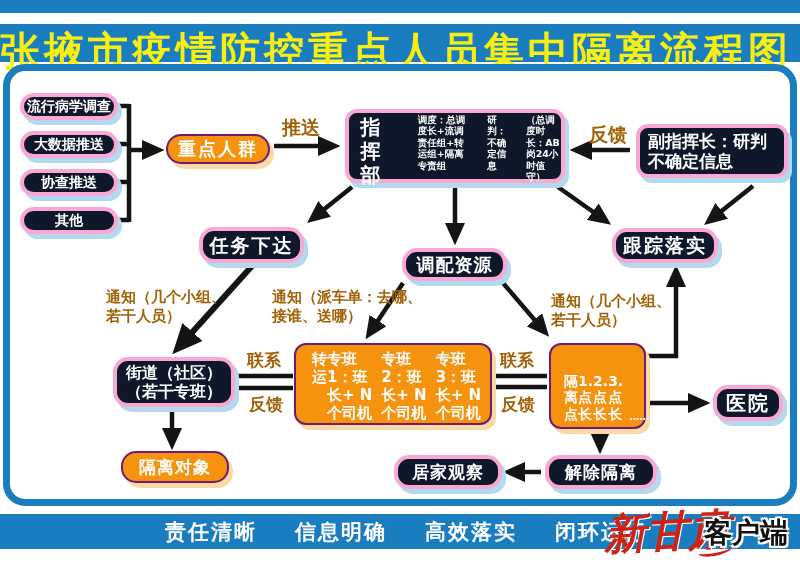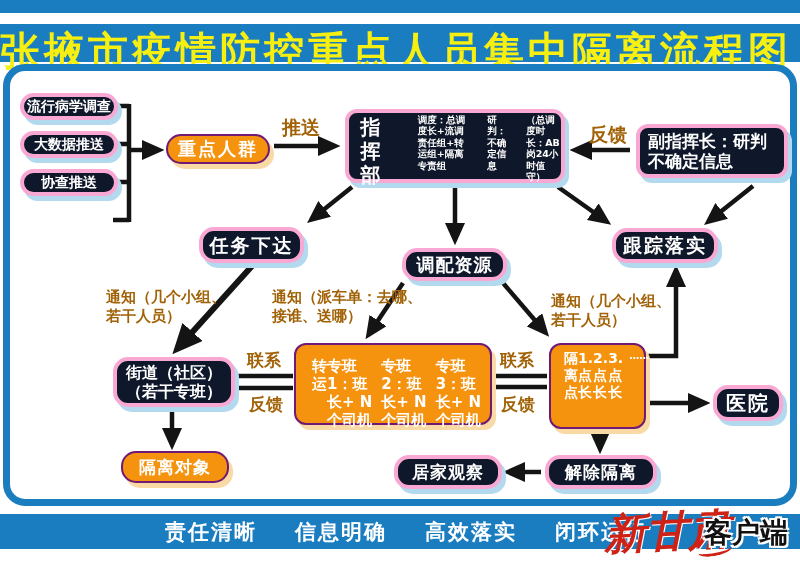--- a/index.html
+++ b/index.html
@@ -96,20 +96,23 @@
 
   <div class="node blue" style="left:20px;top:93px;width:98px;height:27px;font-size:14px;">
       <span>流行病学调查</span>
     </div>
   <div class="node blue" style="left:20px;top:131px;width:98px;height:27px;font-size:14px;">
       <span>大数据推送</span>
     </div>
   <div class="node blue" style="left:20px;top:169px;width:98px;height:27px;font-size:14px;">
       <span>协查推送</span>
     </div>
+  <div class="node blue" style="left:20px;top:207px;width:98px;height:27px;font-size:14px;">
+      <span>其他</span>
+    </div>
 
   <div class="node orange" style="left:166px;top:134px;width:104px;height:30px;font-size:18px;letter-spacing:2px;">
       <span>重点人群</span>
     </div>
 
   <div class="node blue boxy" style="left:345px;top:109px;width:220px;height:74px;">
     <div class="cmd-title">指挥部</div>
     <div class="cmd-line">调度：总调度长+流调责任组+转运组+隔离专责组</div>
     <div class="cmd-line">研判：不确定信息</div>
     <div class="cmd-line">（总调度时长：AB岗24小时值守）</div>
@@ -127,28 +130,28 @@
     </div>
   <div class="node blue" style="left:612px;top:228px;width:106px;height:35px;font-size:19px;letter-spacing:2px;">
       <span>跟踪落实</span>
     </div>
 
   <div class="node blue" style="left:113px;top:357px;width:122px;height:50px;font-size:16px;flex-direction:column;">
     <div>街道（社区）</div>
     <div>（若干专班）</div>
   </div>
 
-  <div class="node orange boxy" style="left:294px;top:343px;width:198px;height:82px;font-size:15px;padding:12px 0 0 16px;">
+  <div class="node orange boxy" style="left:294px;top:343px;width:198px;height:82px;font-size:15px;padding:5px 0 0 16px;">
     <div>转运</div>
     <div>专班1：班长+ N 个司机</div>
     <div>专班2：班长+ N 个司机</div>
     <div>专班3：班长+ N 个司机</div>
   </div>
 
-  <div class="node orange boxy" style="left:549px;top:343px;width:97px;height:86px;font-size:14px;padding:5px 0 4px 13px;">
+  <div class="node orange boxy" style="left:549px;top:343px;width:97px;height:86px;font-size:14px;padding:5px 0 4px 13px;align-items:flex-end;">
     <div>隔离点</div>
     <div>1. 点长</div>
     <div>2. 点长</div>
     <div>3. 点长</div>
     <div style="font-size:10px;margin-left:6px;">……</div>
   </div>
 
   <div class="node blue" style="left:713px;top:385px;width:70px;height:36px;font-size:20px;letter-spacing:2px;">
       <span>医院</span>
     </div>

